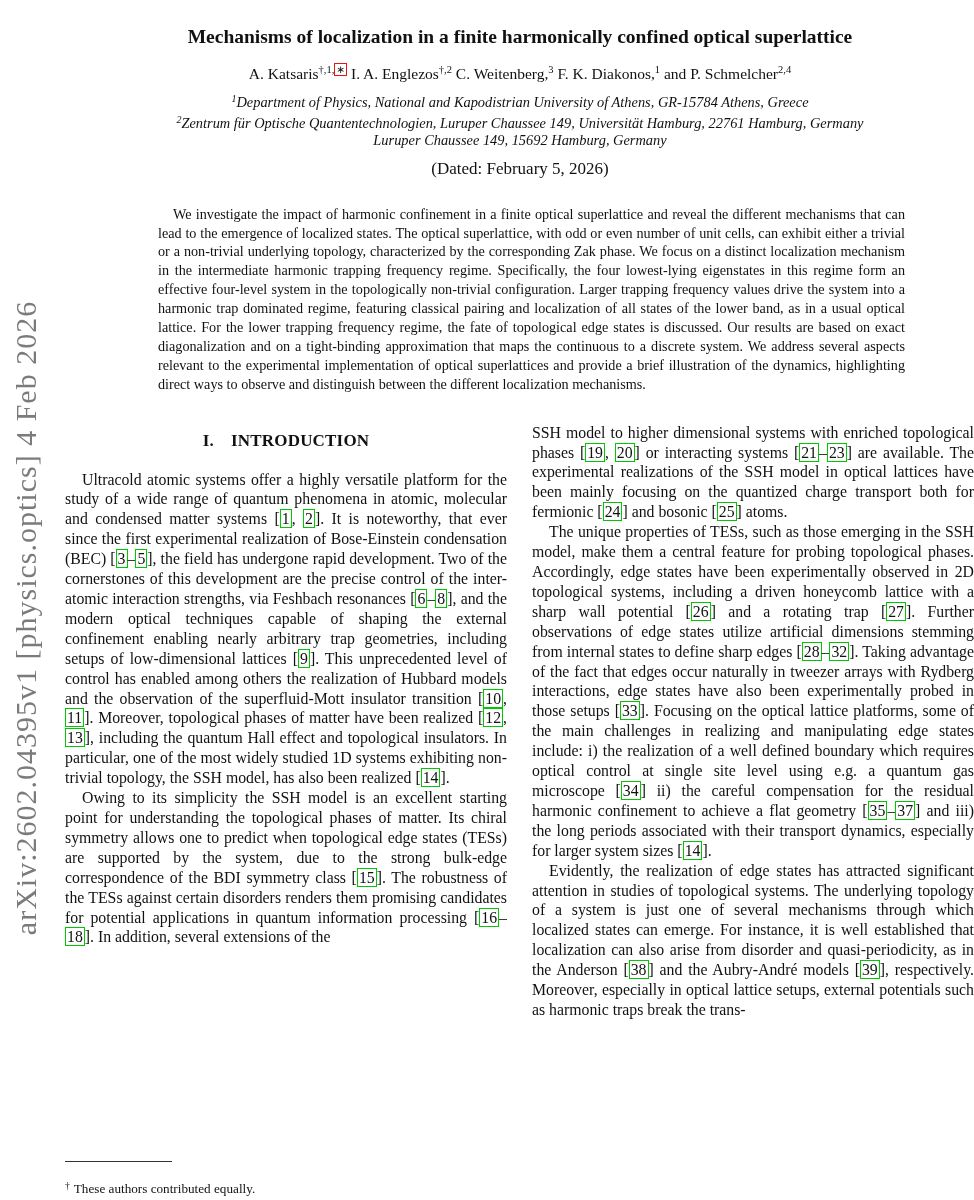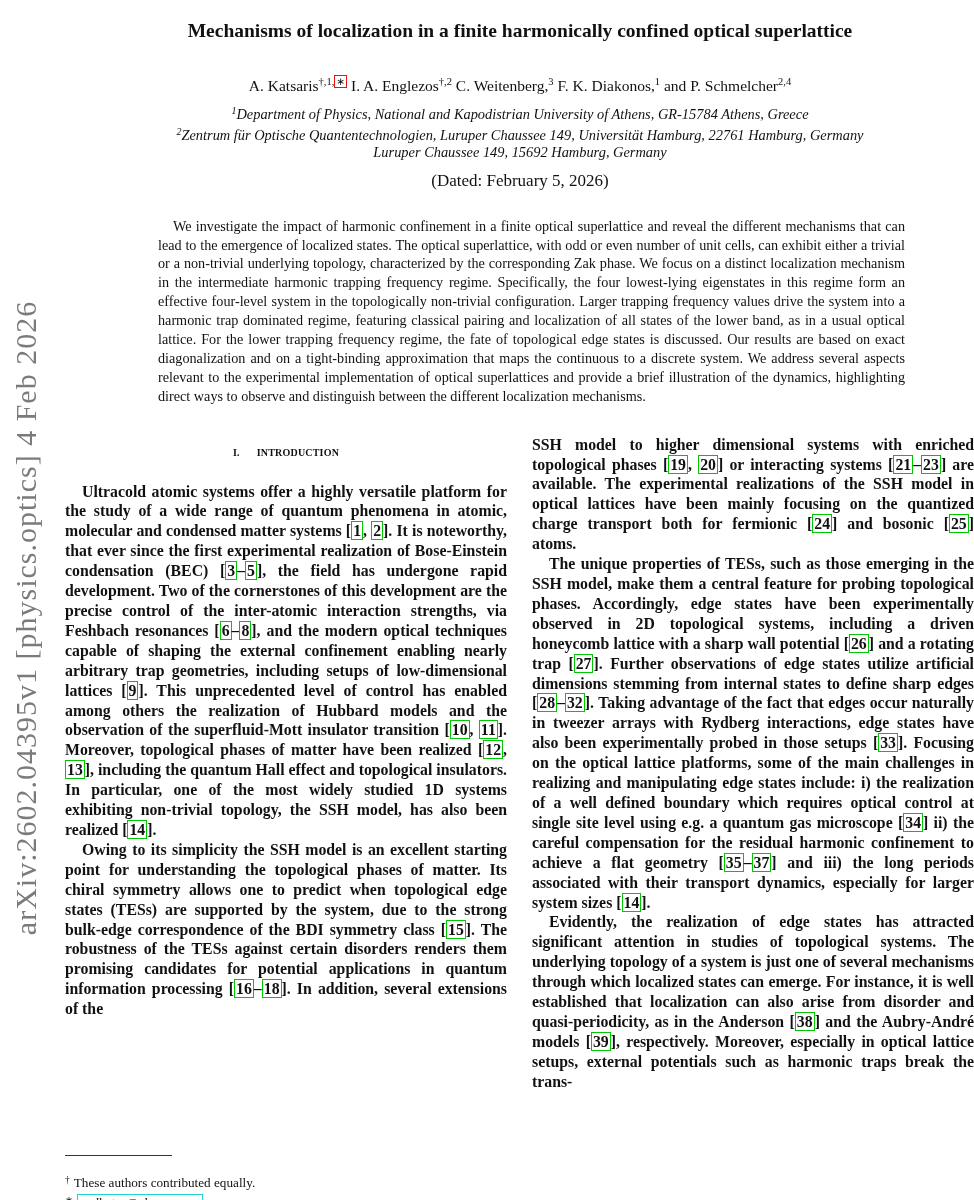--- a/index.html
+++ b/index.html
@@ -7,43 +7,43 @@
     width:974px;height:1200px;background:#ffffff;color:#111;
     font-family:"Liberation Serif", serif;
     position:relative;overflow:hidden;
     -webkit-hyphens:auto;hyphens:auto;
   }
   .arxiv-banner{
     position:absolute;left:-373px;top:600px;width:800px;height:36px;
     text-align:center;transform:rotate(-90deg);transform-origin:center center;
     font-size:30px;letter-spacing:1px;color:var(--banner,#7b7b7b);white-space:nowrap;
   }
-  .content{position:absolute;left:65px;top:12px;width:910px;}
+  .content{position:absolute;left:65px;top:18px;width:910px;}
   .title{
     text-align:center;font-weight:bold;font-size:19.5px;line-height:23px;
     margin:7px 10px 0 10px;
   }
-  .authors{text-align:center;font-size:15.5px;margin-top:33px;}
+  .authors{text-align:center;font-size:15.5px;margin-top:15px;}
   .authors .sup{font-size:10.5px;vertical-align:6px;}
   .affiliations{text-align:center;font-style:italic;font-size:14.4px;line-height:17.2px;margin-top:7px;}
   .affil-line .sup{font-size:10px;vertical-align:5px;}
   .dateline{text-align:center;font-size:17px;margin-top:9px;}
   .abstract{
     margin:26px 70px 0 93px;text-align:justify;
     font-size:14.2px;line-height:18.9px;text-indent:15px;
   }
   .columns{display:flex;gap:25px;margin-top:29px;}
   .col{width:442px;text-align:justify;font-size:15.8px;line-height:19.9px;}
   .col-left{height:672px;overflow:hidden;}
   .section-heading{
-    text-align:center;font-weight:bold;font-size:10px;
+    text-align:center;font-weight:bold;font-size:17px;
     margin:8px 0 19px 0;letter-spacing:0.2px;
   }
   .section-heading .sec-num{margin-right:17px;}
-  .col p{margin:0;font-weight:bold;}
+  .col p{margin:0;}
   .col p.indent{text-indent:17px;}
   .cite-box{border:1.2px solid var(--cite,#00c800);padding:0 1px;}
   .ref-box{border:1.2px solid var(--refb,#ee1111);padding:0 1px;}
   .mail-box{border:1.2px solid var(--mail,#1fd6d6);padding:0 2px;}
   .footnote-block{position:absolute;left:0;top:1143px;width:442px;font-size:13.2px;line-height:17.8px;}
   .fn-rule{width:107px;border:0;border-top:1.4px solid #333;margin:0 0 16px 0;}
   .footnote .fn-marker{font-size:9.5px;vertical-align:4px;margin-right:4px;}
 </style>
 </head>
 <body style="--cite: #00c800; --refb: #ee1111; --mail: #1fd6d6; --banner: #7b7b7b;">

